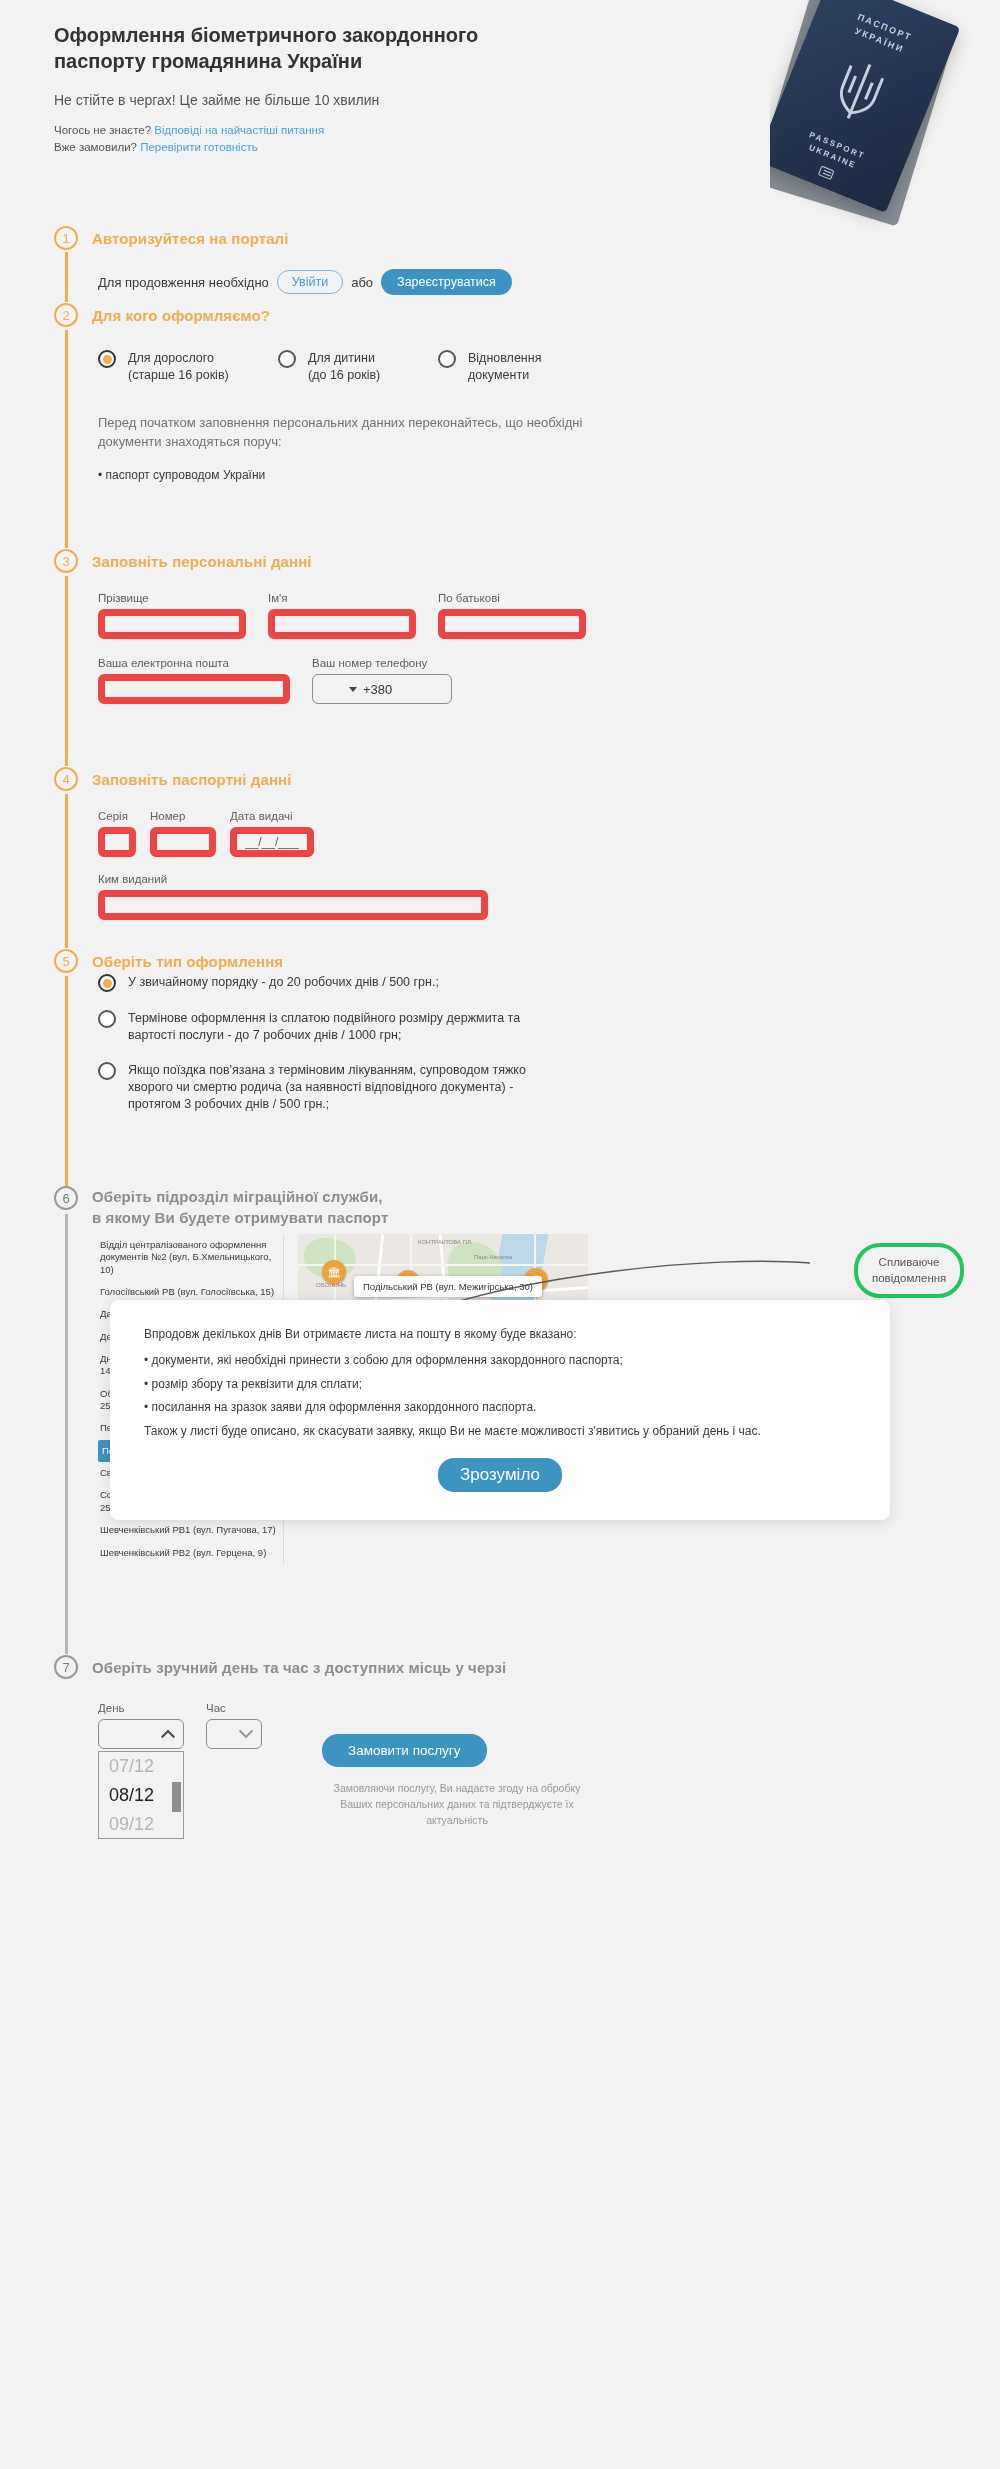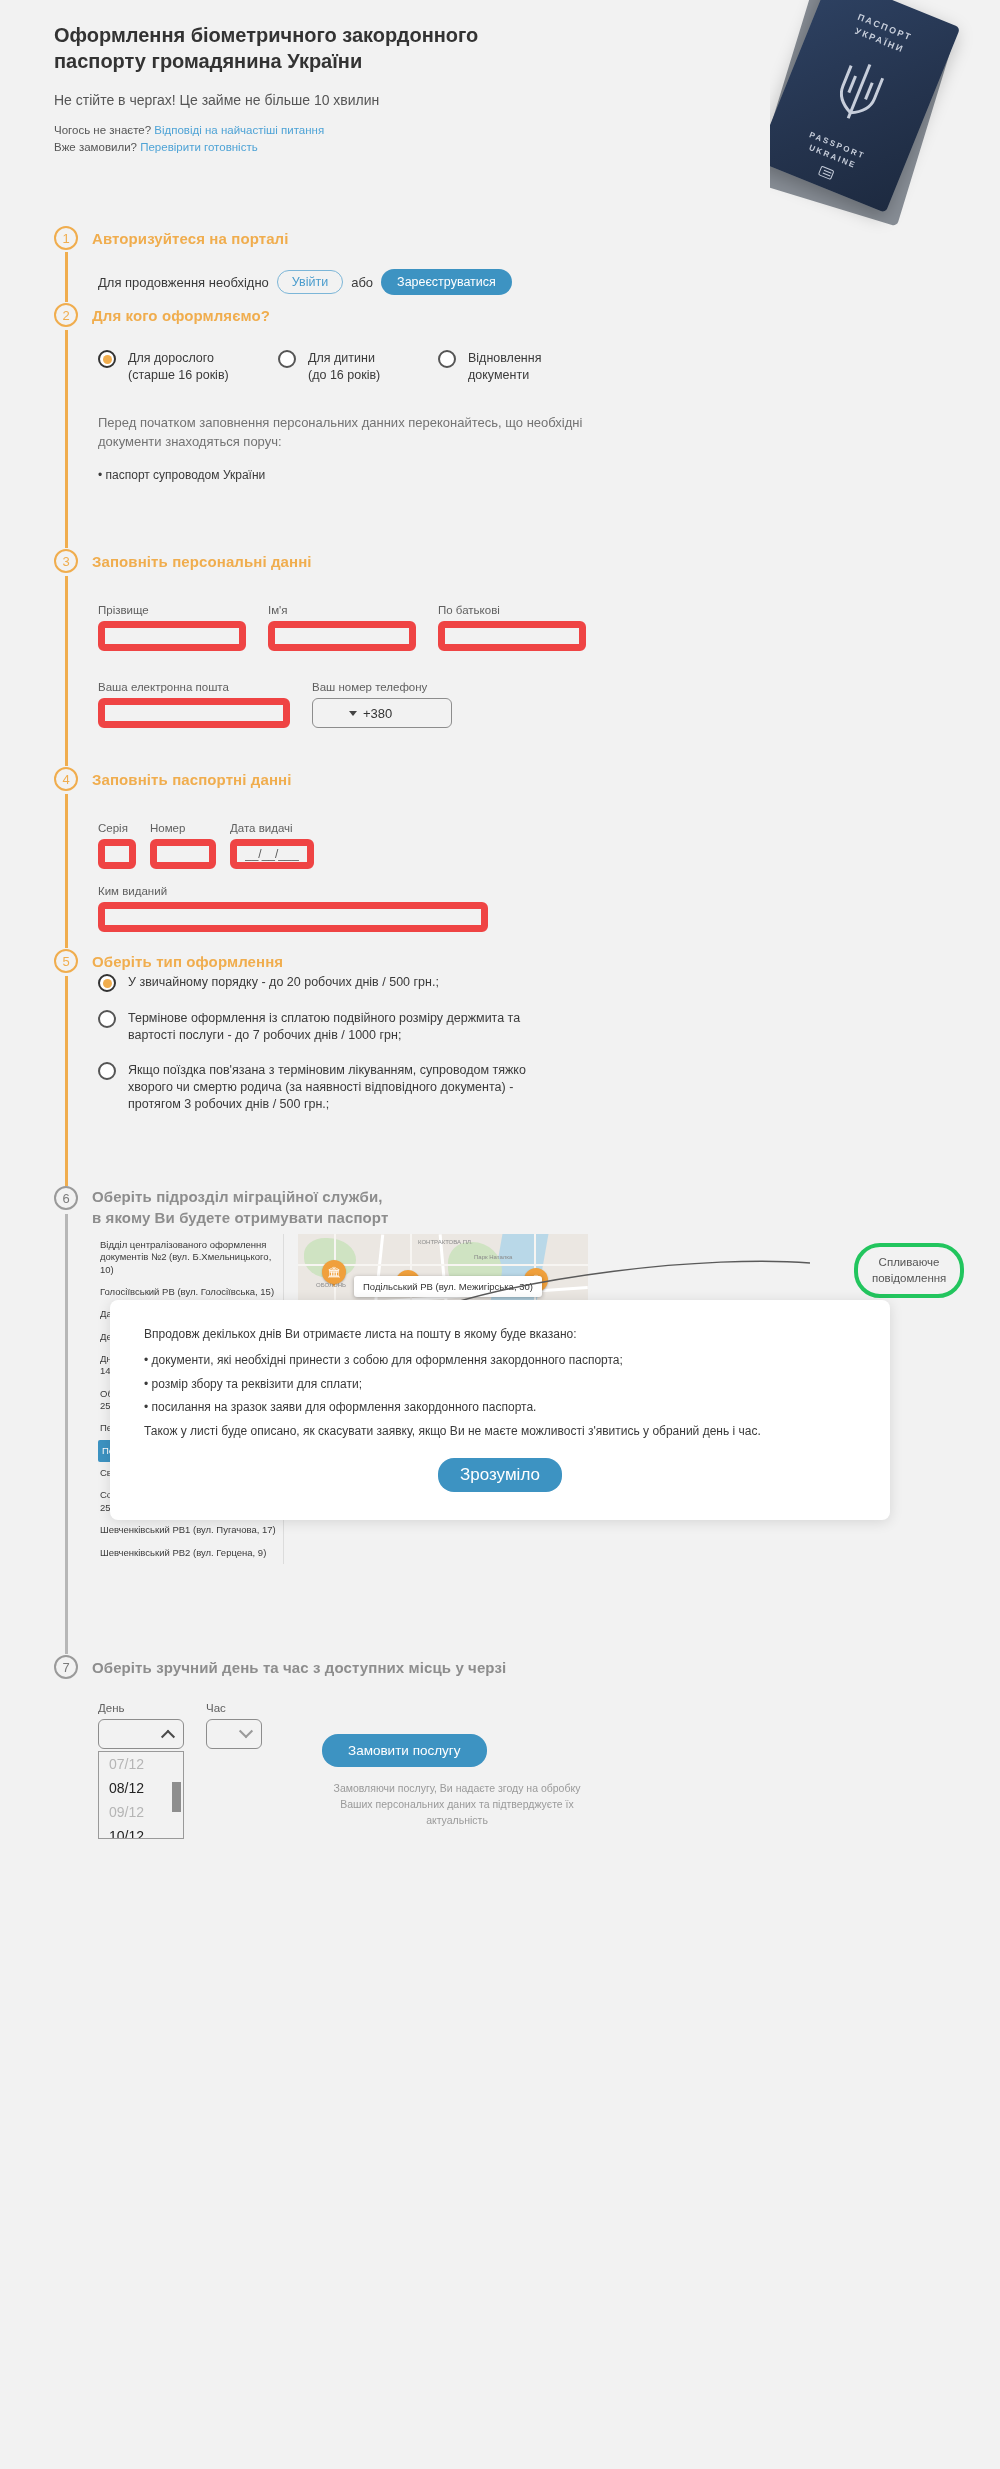--- a/index.html
+++ b/index.html
@@ -104,21 +104,21 @@
   .bullet { font-size:12px; color:#3a3a3a; }
 
   
   .fld-label { font-size:11.5px; color:#606060; margin-bottom:5px; }
   .inp {
     border:7px solid #ef4444; border-radius:6px; background:#f2f2f2;
     height:30px; width:100%; font-size:12px; padding:0 8px; color:#333;
     font-family:"Liberation Sans", sans-serif;
   }
   .inp::placeholder{ color:#5c5c5c; }
-  .fld { display:inline-block; vertical-align:top;margin-top:12px; }
+  .fld { display:inline-block; vertical-align:top; }
 
   .phone-box {
     border:1px solid #8d8d8d; border-radius:6px; background:#f2f2f2;
     height:30px; display:flex; align-items:center; padding:0 8px; gap:6px;
   }
   .flag { width:22px; height:15px; border-radius:1px; overflow:hidden; flex:0 0 auto; }
   .flag .b { height:7.5px; background:#2a6fc9; }
   .flag .y { height:7.5px; background:#f5d400; }
   .caret-down {
     width:0;height:0;border-left:4px solid transparent;border-right:4px solid transparent;
@@ -172,21 +172,21 @@
     height:30px; display:flex; align-items:center; justify-content:flex-end;
     padding:0 10px; cursor:pointer;
   }
   .chev { width:10px; height:10px; border-right:2px solid #4a4a4a; border-bottom:2px solid #4a4a4a; }
   .chev.up { transform:rotate(-135deg) translate(-2px,-2px); }
   .chev.down { transform:rotate(45deg) translate(-2px,-2px); border-color:#9a9a9a; }
   .dropdown {
     border:1px solid #9a9a9a; background:#f2f2f2; width:86px;
     position:relative; overflow:hidden;
   }
-  .dd-opt { font-size:14px; padding:4px 10px; color:#222; }
+  .dd-opt { font-size:18px; padding:4px 10px; color:#222; }
   .dd-opt.dis { color:#b5b5b5; }
   .dd-scroll { position:absolute; right:2px; top:30px; width:9px; height:30px; background:#8e8e8e; }
 
   .consent { font-size:10.5px; color:#9a9a9a; line-height:1.5; text-align:center; }
 
   
   .callout {
     position:absolute; border:4px solid #22c55e; border-radius:26px;
     padding:8px 14px; font-size:11.5px; color:#555; text-align:center; line-height:1.35;
     background:#f2f2f2;

